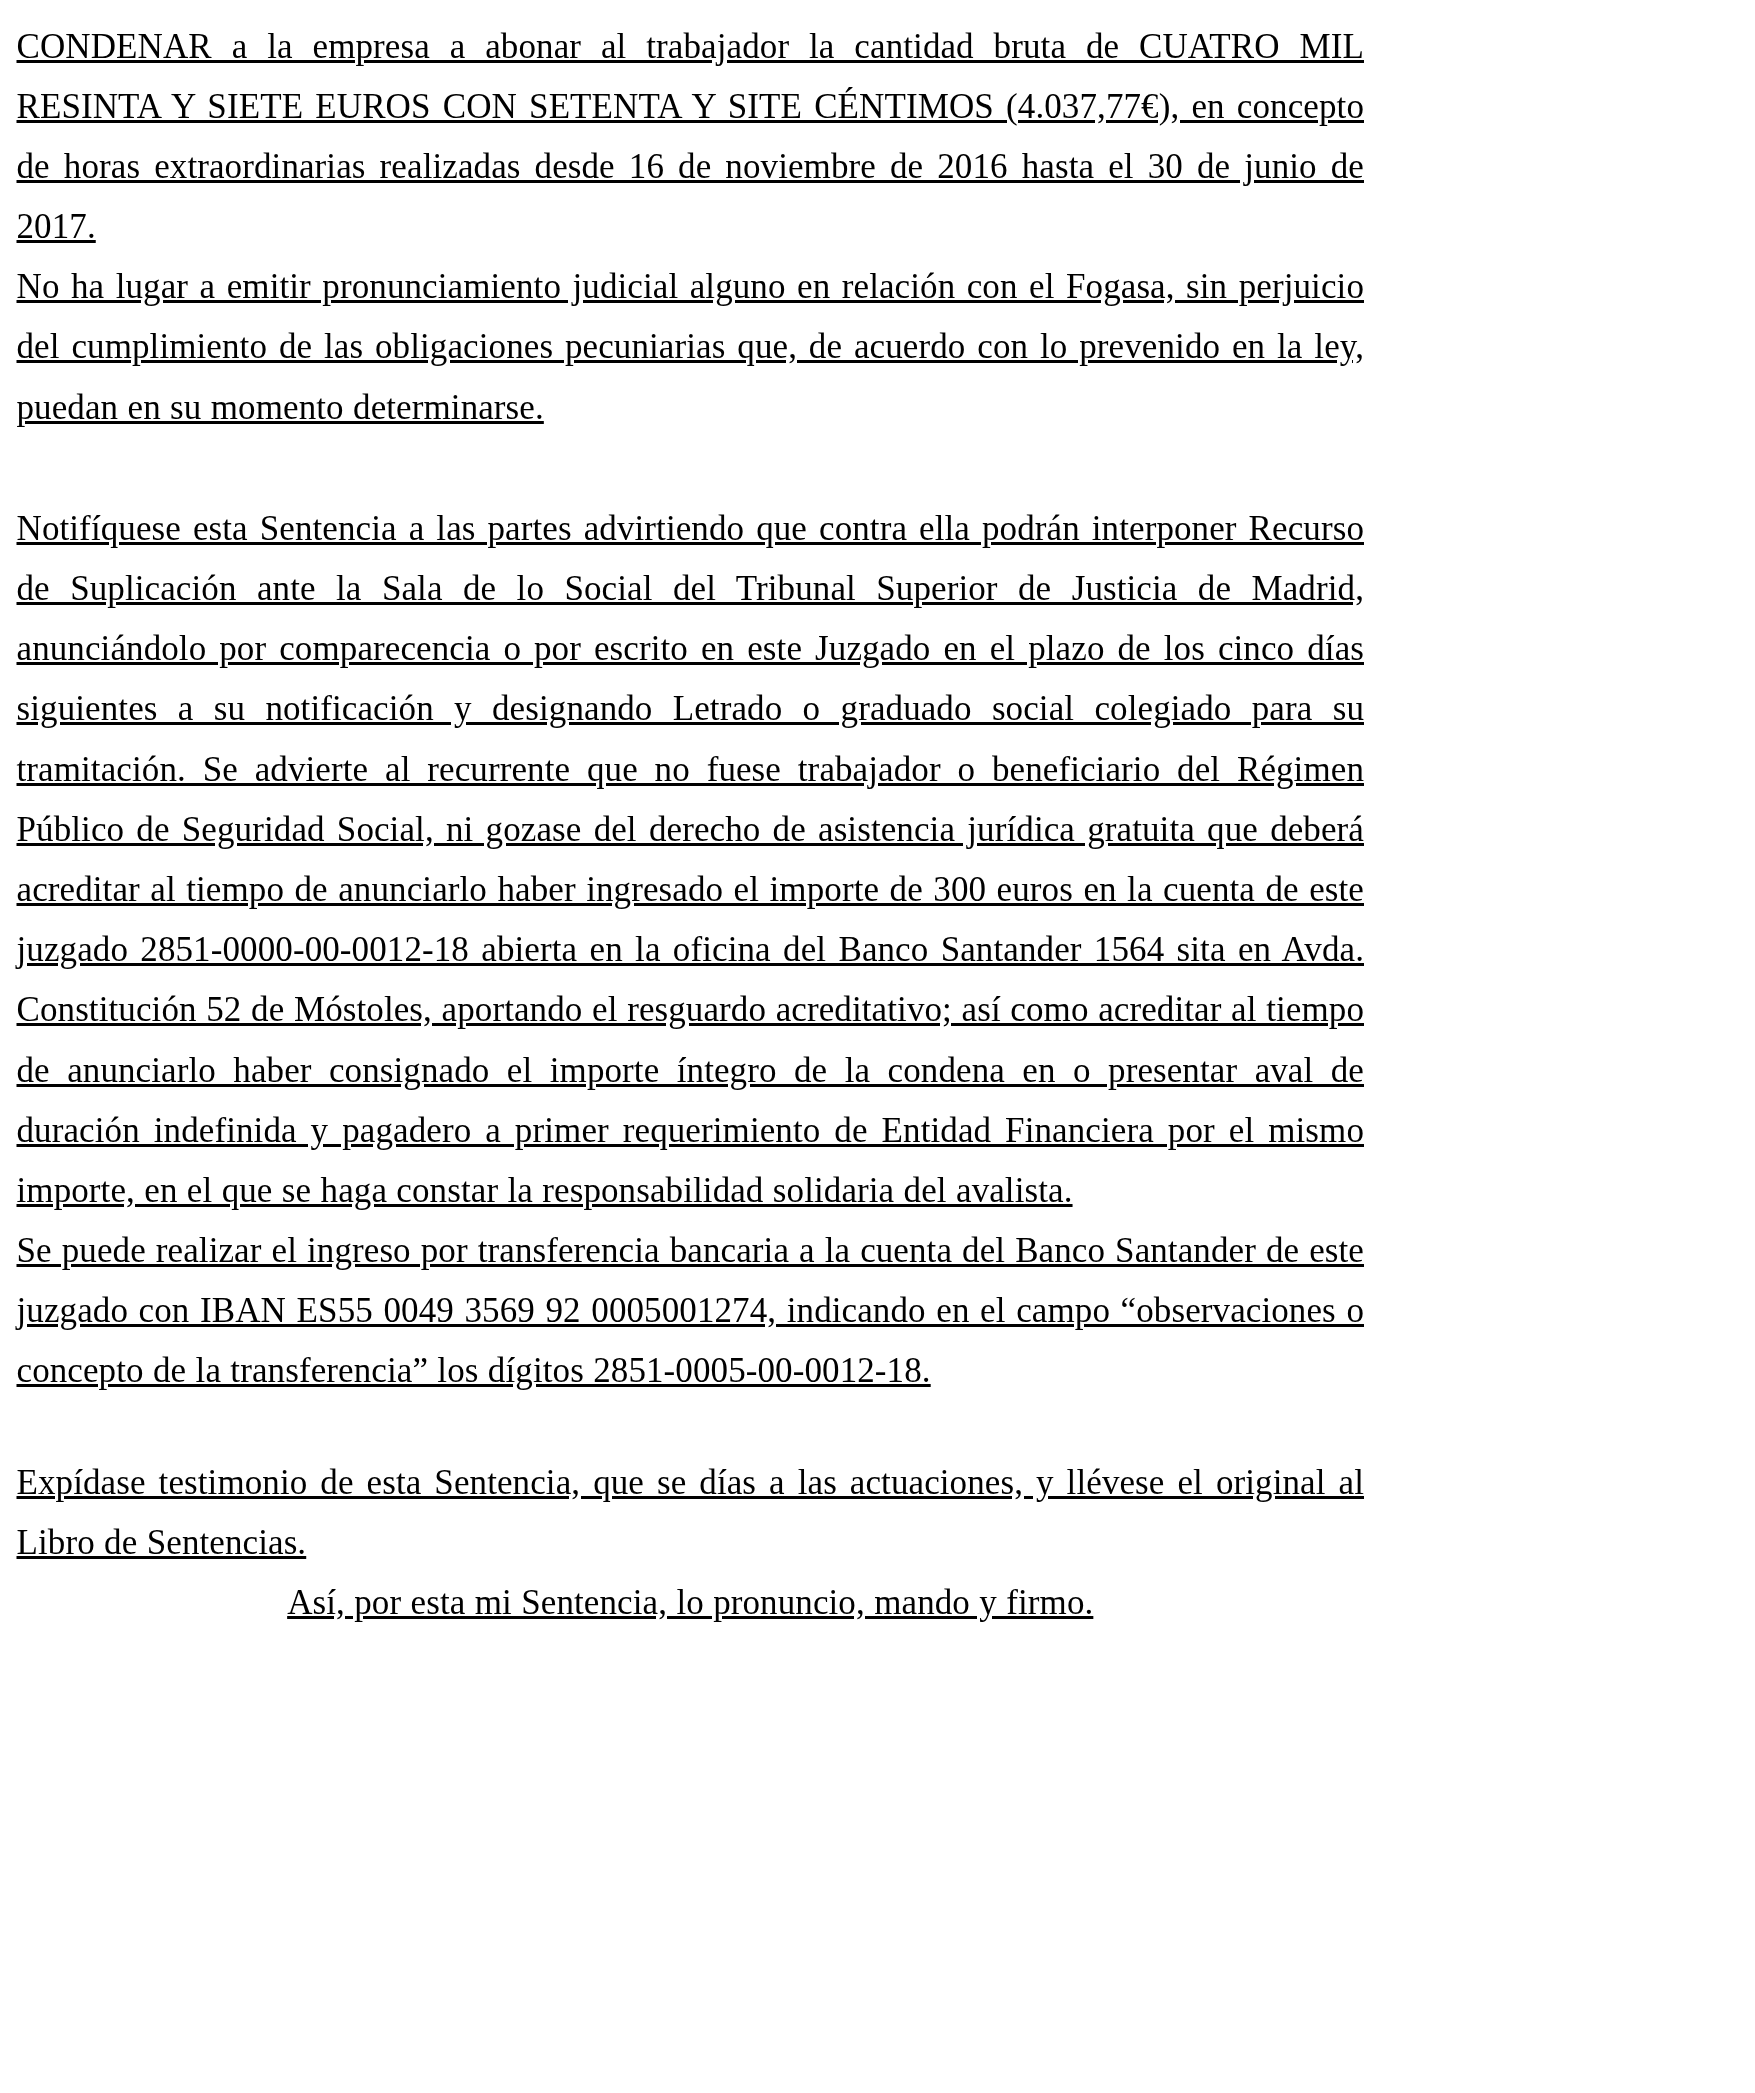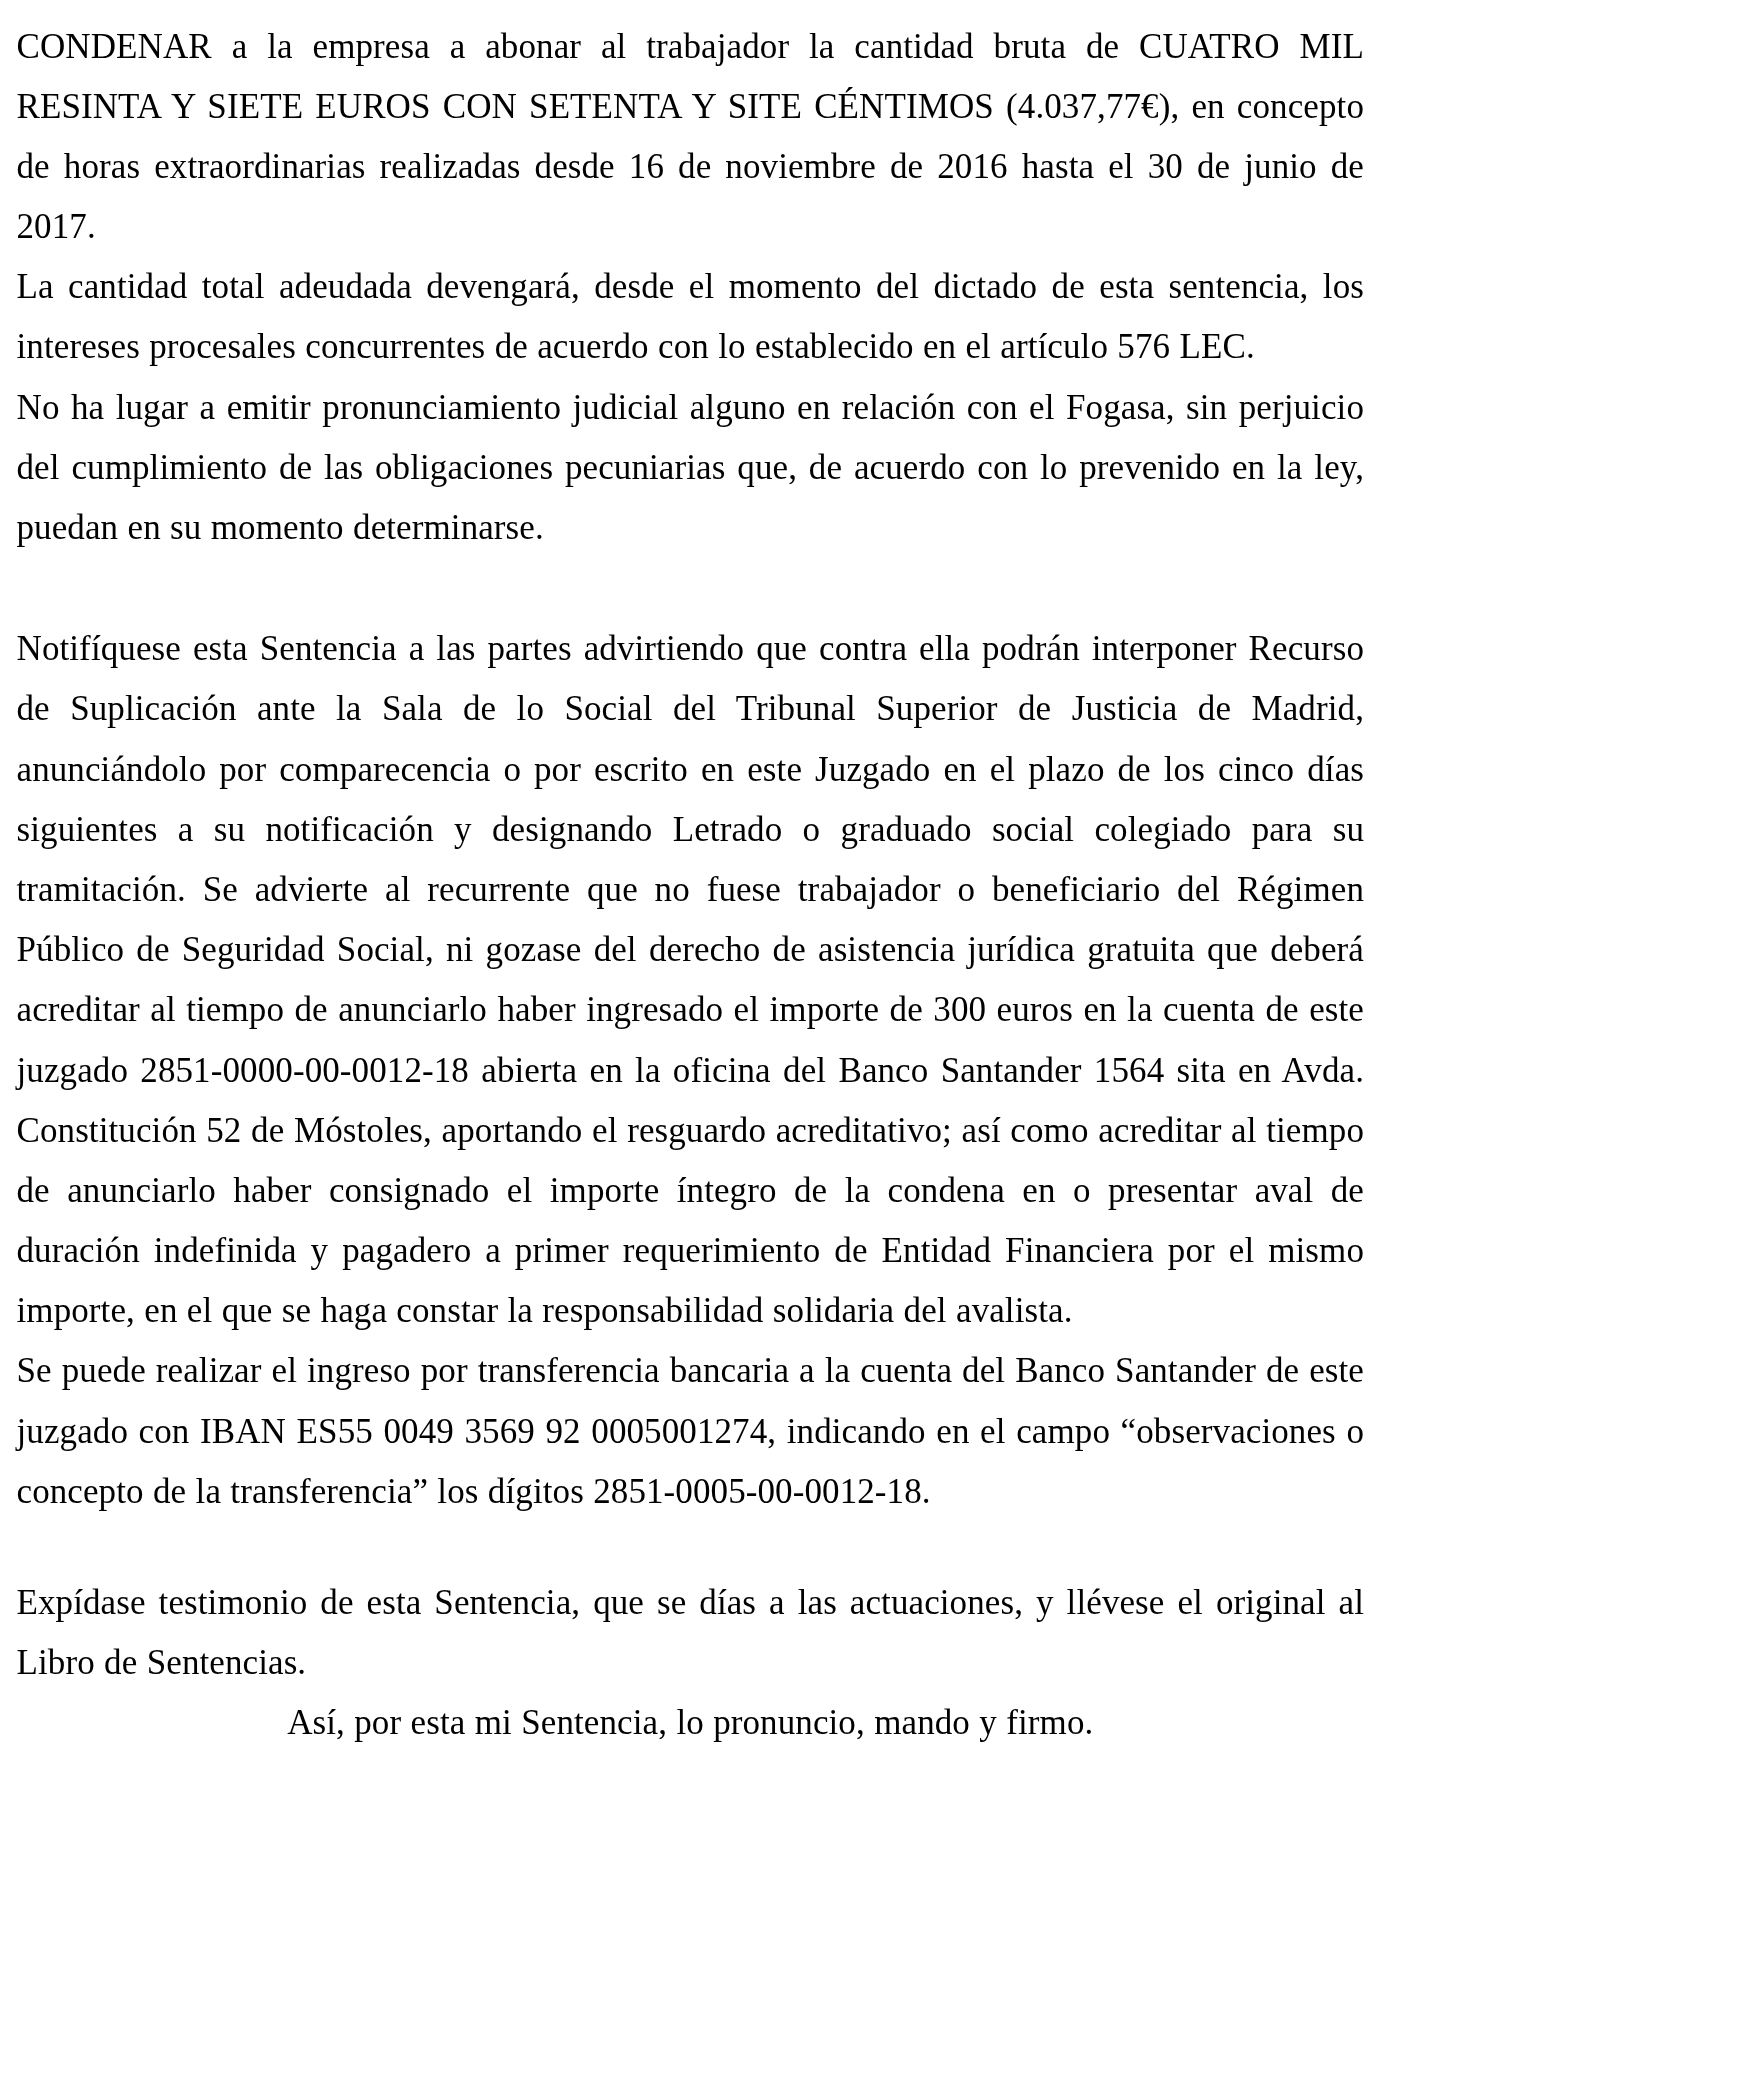--- a/index.html
+++ b/index.html
@@ -11,20 +11,21 @@
     width: 1756px;
     min-height: 2094px;
     font-family: "Liberation Serif", "DejaVu Serif", serif;
     color: #000000;
   }
   .page {
     width: 1452px;
     min-height: 2094px;
     box-sizing: border-box;
     padding: 16.5px 88px 37px 16.5px;
+    text-decoration: underline;
   }
   .para {
     font-size: 35px;
     line-height: 1.72;
     text-align: justify;
     text-justify: inter-word;
     margin: 0;
     letter-spacing: 0.1px;
     word-spacing: 0.5px;
   }
@@ -38,21 +39,20 @@
     text-align: center;
   }
 </style>
 </head>
 <body>
 
 <div class="page">
 
   <p class="para">CONDENAR a la empresa a abonar al trabajador la cantidad bruta de CUATRO MIL RESINTA Y SIETE EUROS CON SETENTA Y SITE CÉNTIMOS (4.037,77€), en concepto de horas extraordinarias realizadas desde 16 de noviembre de 2016 hasta el 30 de junio de 2017.</p>
 
-  <p class="para">La cantidad total adeudada devengará, desde el momento del dictado de esta sentencia, los intereses procesales concurrentes de acuerdo con lo establecido en el artículo 576 LEC.</p>
 
   <p class="para">No ha lugar a emitir pronunciamiento judicial alguno en relación con el Fogasa, sin perjuicio del cumplimiento de las obligaciones pecuniarias que, de acuerdo con lo prevenido en la ley, puedan en su momento determinarse.</p>
 
   <div class="spacer-lg"></div>
 
   <p class="para">Notifíquese esta Sentencia a las partes advirtiendo que contra ella podrán  interponer Recurso de Suplicación ante la Sala de lo Social del Tribunal Superior de Justicia de Madrid, anunciándolo por comparecencia o por escrito en este Juzgado en el plazo de los cinco días siguientes a su notificación y designando Letrado o graduado social colegiado para su tramitación. Se advierte al recurrente que no fuese trabajador o beneficiario del Régimen Público de Seguridad Social, ni gozase del derecho de asistencia jurídica gratuita que deberá acreditar al tiempo de anunciarlo haber ingresado el importe de 300 euros en la cuenta de este juzgado 2851-0000-00-0012-18 abierta en la oficina del Banco Santander 1564 sita en Avda. Constitución 52 de Móstoles, aportando el resguardo acreditativo; así como acreditar al tiempo de anunciarlo haber consignado el importe íntegro de la condena en o presentar aval de duración indefinida y pagadero a primer requerimiento de Entidad Financiera por el mismo importe, en el que se haga constar la responsabilidad solidaria del avalista.</p>
 
   <p class="para">Se puede realizar el ingreso por transferencia bancaria a la cuenta del Banco Santander de este juzgado con IBAN ES55 0049 3569 92 0005001274, indicando en el campo “observaciones o concepto de la transferencia” los dígitos 2851-0005-00-0012-18.</p>
 
   <div class="spacer-md"></div>

